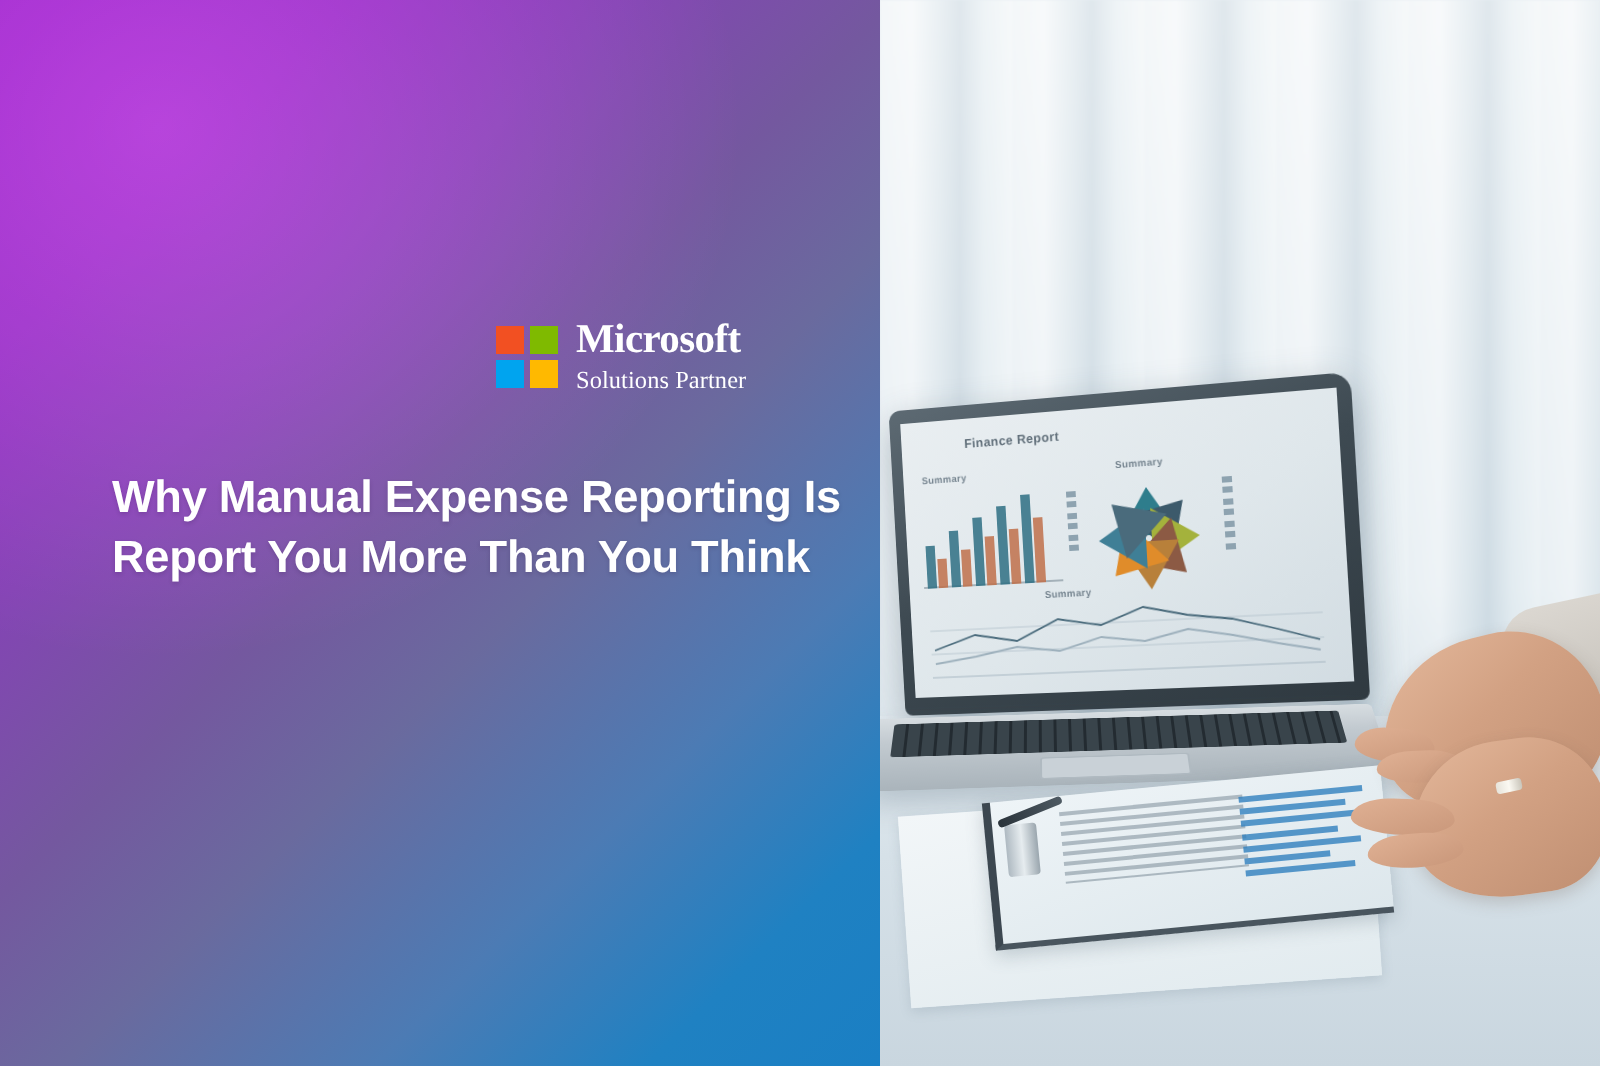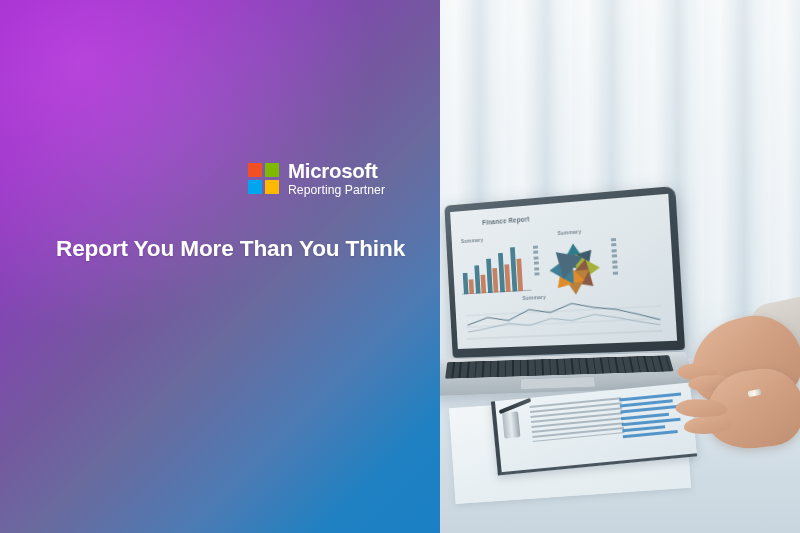--- a/index.html
+++ b/index.html
@@ -191,21 +191,21 @@
   }
   .panel::after{
     content:""; position:absolute; inset:0;
     background:radial-gradient(120% 90% at 18% 12%, rgba(168,40,205,.55) 0%, rgba(140,60,180,0) 55%);
     mix-blend-mode:screen;
   }
 
   .panel-inner { position:absolute; inset:0; z-index:3; }
 
   
-  .logo { position:absolute; left:248px; top:160px; display:flex; align-items:center; gap:9px; }
+  .logo { position:absolute; left:248px; top:160px; display:flex; align-items:center; gap:9px;font-family:Liberation Serif, serif; }
   .ms-grid {
     width:31px; height:31px;
     display:grid; grid-template-columns:1fr 1fr; grid-template-rows:1fr 1fr; gap:2.5px;
   }
   .ms-grid span { display:block; }
   .logo-text { line-height:1.06; }
   .logo-ms {
     font-size:20.5px; font-weight:bold; color:#ffffff; letter-spacing:-.3px;
   }
   .logo-sp {
@@ -342,23 +342,24 @@
 
     <div class="logo">
       <div class="ms-grid">
         <span style="background:#f25022"></span>
         <span style="background:#7fba00"></span>
         <span style="background:#00a4ef"></span>
         <span style="background:#ffb900"></span>
       </div>
       <div class="logo-text">
         <div class="logo-ms">Microsoft</div>
-        <div class="logo-sp">Reporting Partner</div>
+        <div class="logo-sp">Solutions Partner</div>
       </div>
     </div>
 
     <div class="headline">
+      <span>Why Manual Expense Reporting Is</span>
       <span>Report You More Than You Think</span>
     </div>
 
   </div>
 
 </div>
 
 </body></html>

